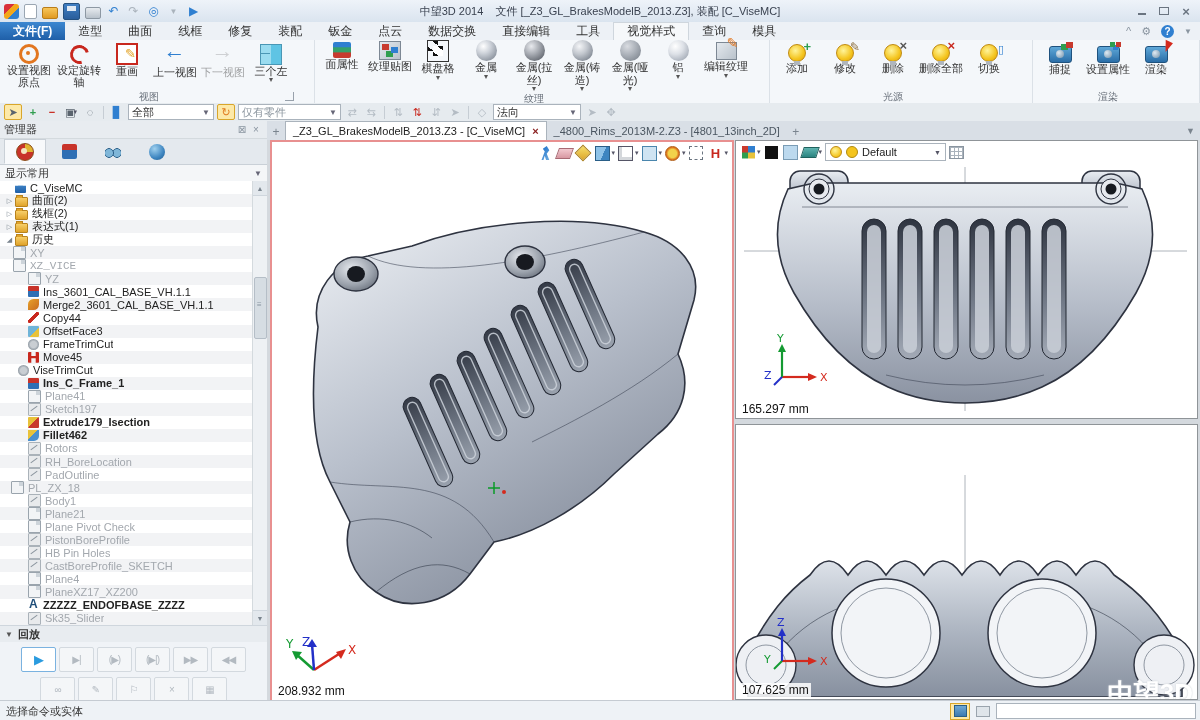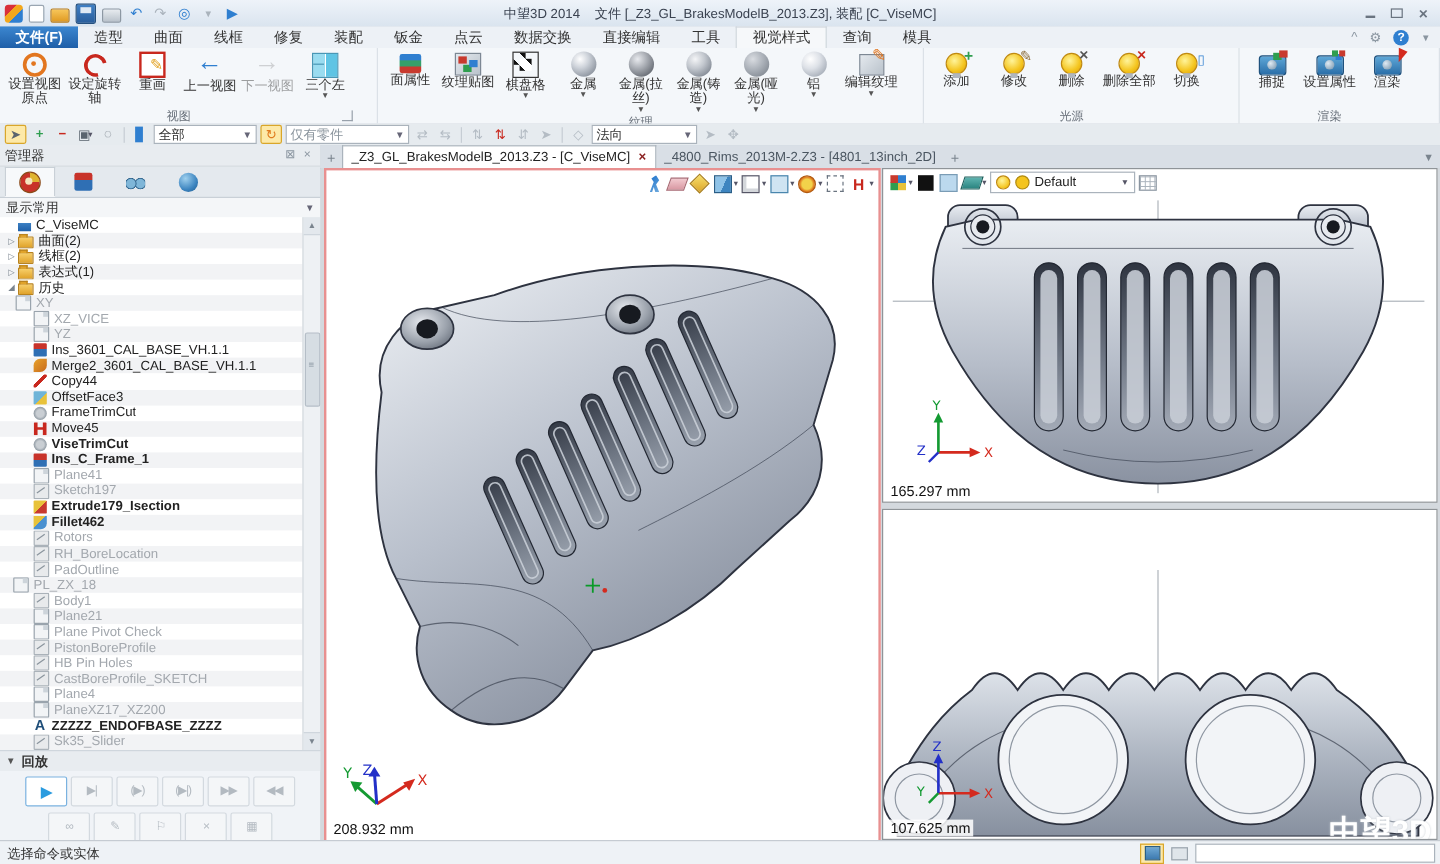--- a/index.html
+++ b/index.html
@@ -27,21 +27,21 @@
   
   #menubar{position:absolute;left:0;top:22px;width:1200px;height:18px;background:#edf1f6;border-bottom:1px solid #cfd6dd;display:flex;align-items:stretch;}
   .mtab{padding:0 13px;display:flex;align-items:center;font-size:12px;color:#333;cursor:default;}
   .mtab.file{background:linear-gradient(#3c87d0,#1f5fa8);color:#fff;font-weight:bold;}
   .mtab.active{background:#f6f8fa;border:1px solid #cfd6dd;border-bottom:none;}
   .mbar-right{margin-left:auto;display:flex;align-items:center;gap:10px;padding-right:8px;color:#8a95a0;}
   .help-circ{width:13px;height:13px;border-radius:50%;background:#2f7fd0;color:#fff;font-size:10px;font-weight:bold;
     display:flex;align-items:center;justify-content:center;}
   
   #ribbon{position:absolute;left:0;top:40px;width:1200px;height:63px;background:#f4f7fa;border-bottom:1px solid #ccd3da;display:flex;}
-  .rgroup{display:flex;flex-direction:column;border-right:1px solid #dbe1e7;padding:1px 19px 0 3px;}
+  .rgroup{display:flex;flex-direction:column;border-right:1px solid #dbe1e7;padding:1px 19px 0 3px;justify-content:center;}
   .rrow{display:flex;flex:1;align-items:flex-start;}
   .rbtn{display:flex;flex-direction:column;align-items:center;justify-content:flex-start;min-width:44px;max-width:60px;
         padding:1px 2px;border-radius:2px;text-align:center;}
   .rbtn.dis{opacity:.45;filter:grayscale(.9);}
   .ric{width:25px;height:24px;display:block;position:relative;margin-bottom:0px;background-repeat:no-repeat;}
   .rlab{font-size:11px;line-height:1.1;color:#333;white-space:normal;}
   .rarr{font-size:8px;color:#555;line-height:6px;}
   .glabel{height:13px;display:flex;align-items:center;justify-content:center;font-size:10px;color:#68707a;position:relative;}
   .dlaunch{position:absolute;right:1px;bottom:2px;width:8px;height:8px;border-right:1.5px solid #98a1ab;border-bottom:1.5px solid #98a1ab;}
   
@@ -468,21 +468,21 @@
         <div class="trow" style="padding-left: 4px;">
           <span class="texp">◢</span>
           <span class="tic tic-folder-open"></span>
           <span class="tlab">历史</span>
         </div>
         <div class="trow alt gray" style="padding-left: 2px;">
           <span class="texp"></span>
           <span class="tic tic-plane"></span>
           <span class="tlab">XY</span>
         </div>
-        <div class="trow gray" style="padding-left: 17px;">
+        <div class="trow gray" style="padding-left: 2px; font-family: Liberation Mono, monospace;">
           <span class="texp"></span>
           <span class="tic tic-plane"></span>
           <span class="tlab">XZ_VICE</span>
         </div>
         <div class="trow alt gray" style="padding-left: 17px;">
           <span class="texp"></span>
           <span class="tic tic-plane"></span>
           <span class="tlab">YZ</span>
         </div>
         <div class="trow" style="padding-left: 17px;">
@@ -508,21 +508,21 @@
         <div class="trow" style="padding-left: 17px;">
           <span class="texp"></span>
           <span class="tic tic-trim"></span>
           <span class="tlab">FrameTrimCut</span>
         </div>
         <div class="trow alt" style="padding-left: 17px;">
           <span class="texp"></span>
           <span class="tic tic-move"></span>
           <span class="tlab">Move45</span>
         </div>
-        <div class="trow" style="padding-left: 17px; font-weight: bold;">
+        <div class="trow" style="padding-left: 7px;">
           <span class="texp"></span>
           <span class="tic tic-trim"></span>
           <span class="tlab">ViseTrimCut</span>
         </div>
         <div class="trow alt bold" style="padding-left: 17px;">
           <span class="texp"></span>
           <span class="tic tic-ins"></span>
           <span class="tlab">Ins_C_Frame_1</span>
         </div>
         <div class="trow gray" style="padding-left: 17px;">

